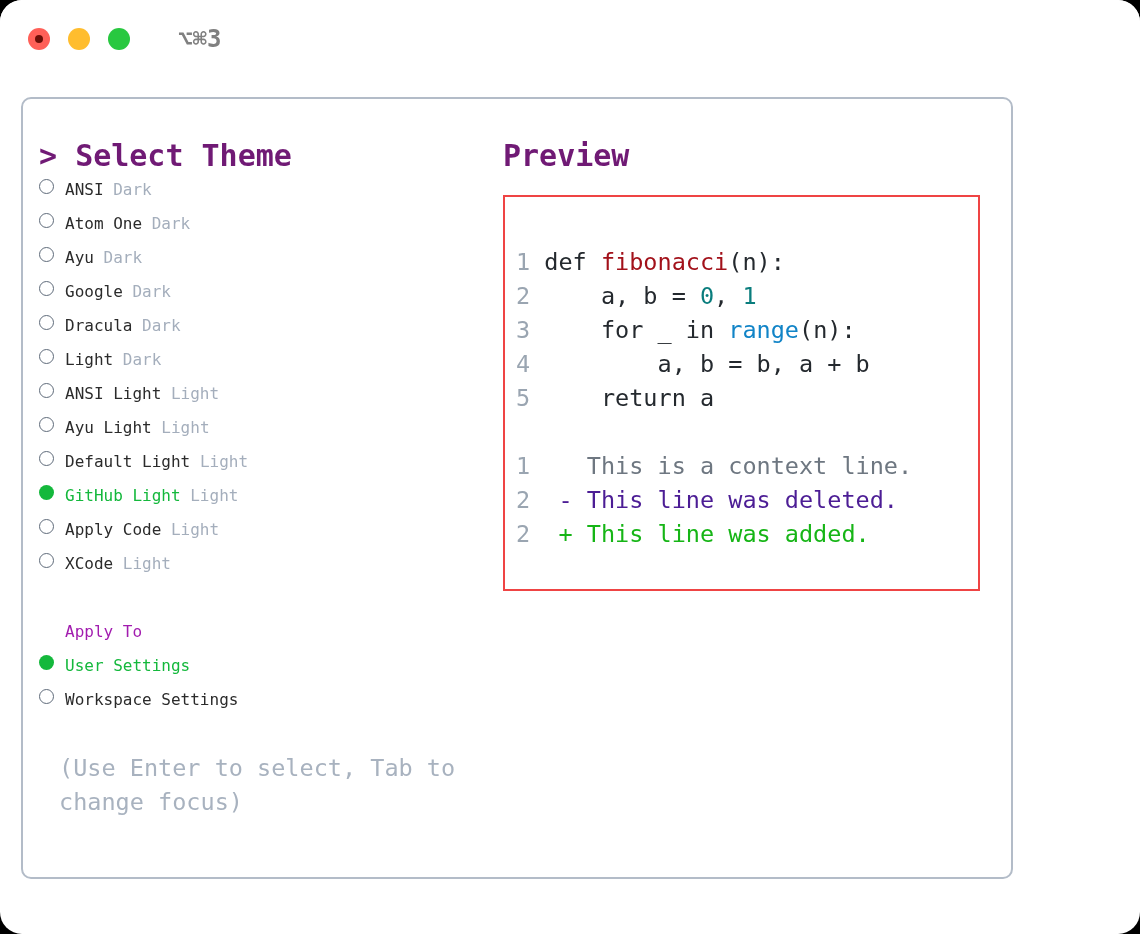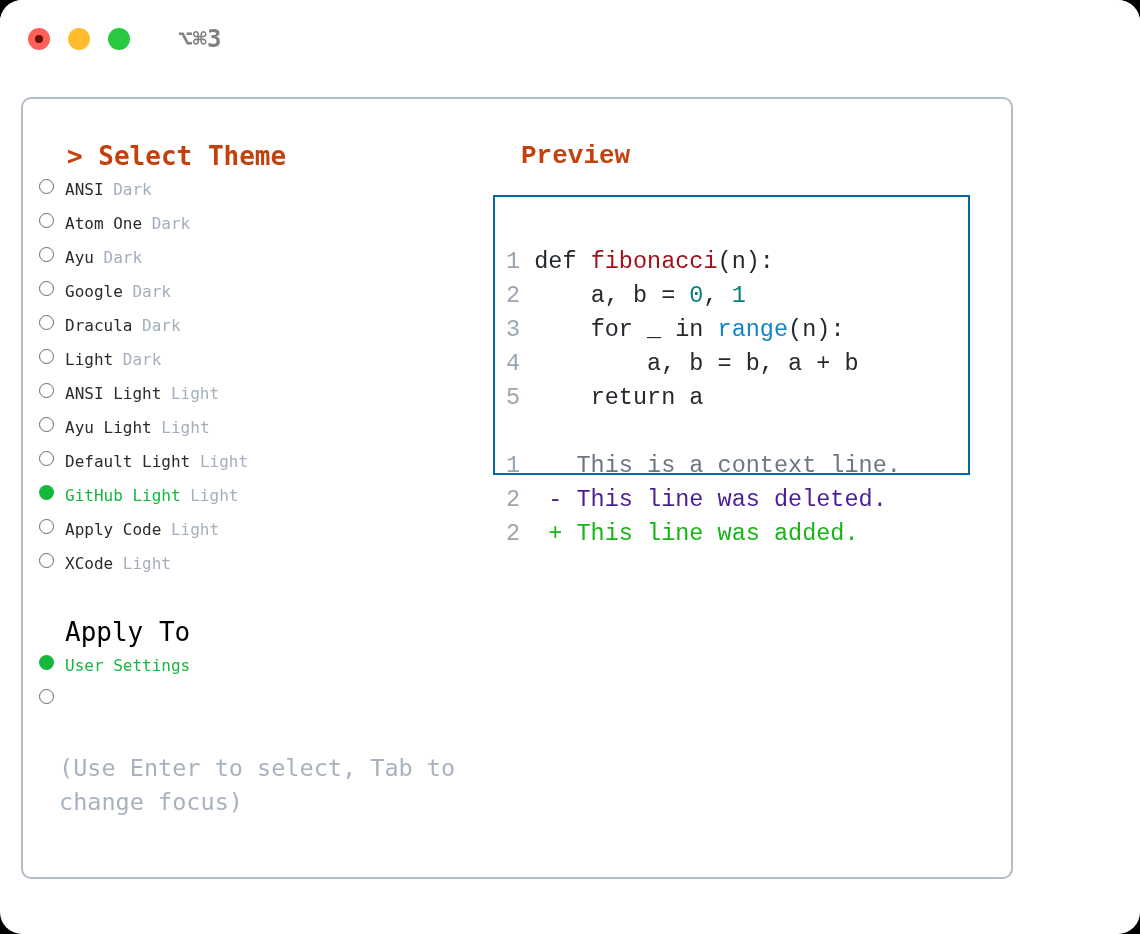--- a/index.html
+++ b/index.html
@@ -65,26 +65,25 @@
     background: #ffffff;
   }
 
   
   #left-pane {
     position: absolute;
     left: 16px; top: 40px;
     width: 450px;
   }
   .hdr {
-    font-size: 26px;
+    font-size: 30px;
     font-weight: bold;
-    color: #c2410c;
-    line-height: 34px;
-    white-space: pre;
-    margin-left: 28px;
+    color: #701a75;
+    line-height: 34px;
+    white-space: pre;
   }
   .row {
     font-size: 16px;
     line-height: 34px;
     color: #2b2b2b;
     white-space: pre;
     display: block;
   }
   .marker {
     display: inline-block;
@@ -104,47 +103,46 @@
     display: inline-block;
     width: 15px; height: 15px;
     background: #14b83c;
     border-radius: 50%;
     vertical-align: 1px;
   }
   .name { color: #2b2b2b; }
   .row.selected .name { color: #14b83c; }
   .variant { color: #a4aebc; }
   .section-label {
-    font-size: 26px;
-    line-height: 34px;
-    color: #000000;
+    font-size: 16px;
+    line-height: 34px;
+    color: #a21caf;
     white-space: pre;
     padding-left: 26px;
   }
   .spacer { height: 34px; }
   #hint {
     font-size: 23.5px;
     line-height: 34px;
     color: #a8b2bf;
     white-space: pre-wrap;
     width: 420px;
     margin-left: 20px;
   }
 
   
   #right-pane {
     position: absolute;
-    left: 470px; top: 40px;
+    left: 480px; top: 40px;
     width: 490px;
-    font-family: Liberation Mono, monospace;
   }
   #preview-box {
     margin-top: 22px;
-    width: 477px; height: 280px;
-    border: 2px solid #0369a1;
+    width: 477px; height: 396px;
+    border: 2px solid #ef4444;
     background: #ffffff;
     position: relative;
   }
   #code-area {
     position: absolute;
     left: 11px; top: 48px;
     font-size: 23.5px;
     line-height: 34px;
     white-space: pre;
   }
@@ -187,21 +185,21 @@
           <div class="row selected"><span class="marker dot-filled"></span><span class="name">GitHub Light</span> <span class="variant">Light</span></div>
           <div class="row"><span class="marker dot-empty"></span><span class="name">Apply Code</span> <span class="variant">Light</span></div>
           <div class="row"><span class="marker dot-empty"></span><span class="name">XCode</span> <span class="variant">Light</span></div>
         </div>
 
       <div class="spacer"></div>
 
       <div class="section-label">Apply To</div>
       <div id="apply-items">
           <div class="row selected"><span class="marker dot-filled"></span><span class="name">User Settings</span></div>
-          <div class="row"><span class="marker dot-empty"></span></div>
+          <div class="row"><span class="marker dot-empty"></span><span class="name">Workspace Settings</span></div>
         </div>
 
       <div class="spacer"></div>
 
       <div id="hint">(Use Enter to select, Tab to change focus)</div>
     </div>
 
     <div id="right-pane">
       <div class="hdr">Preview</div>
       <div id="preview-box">

